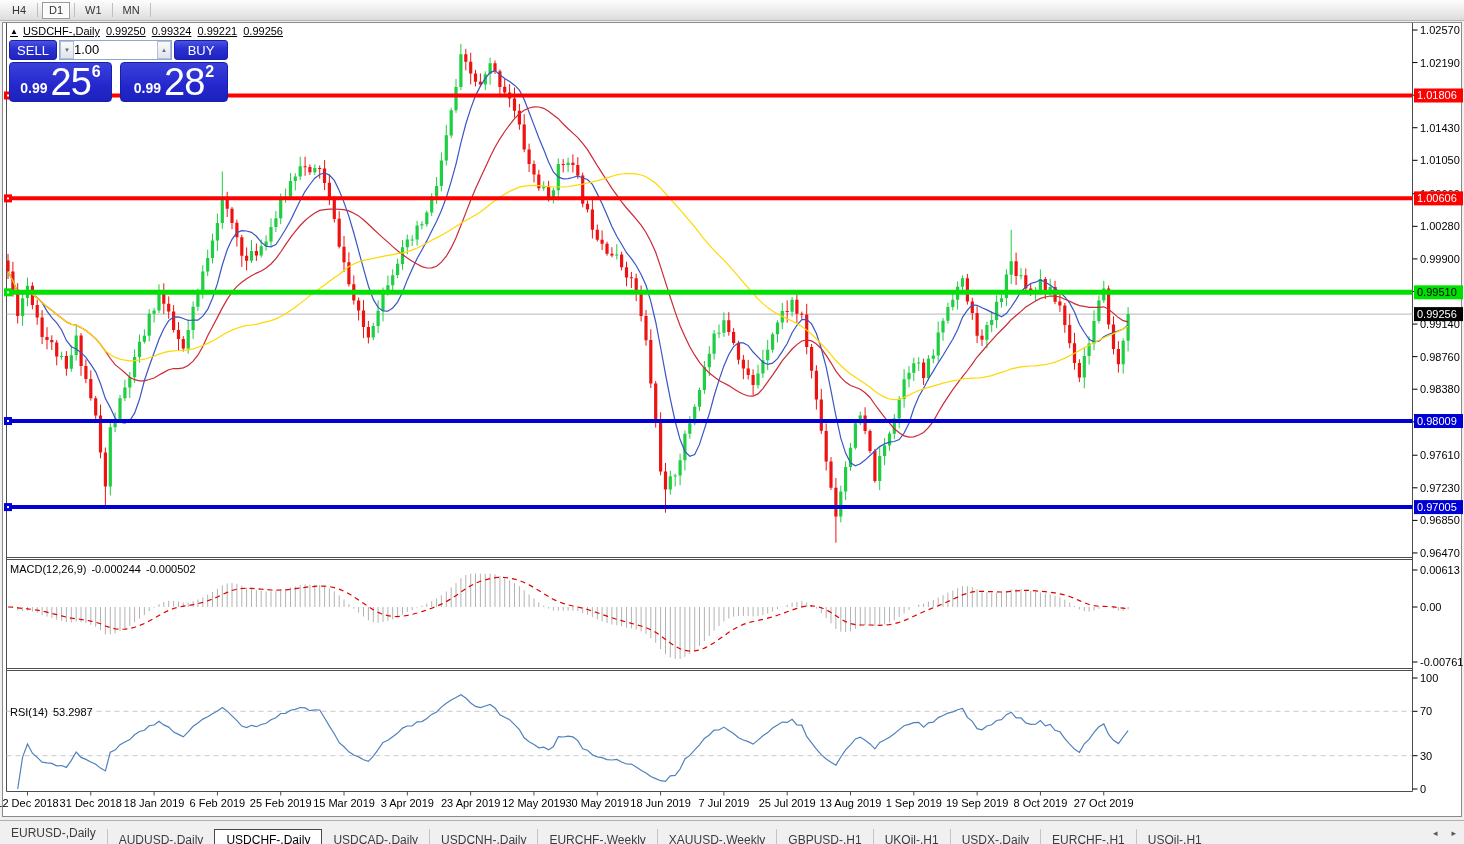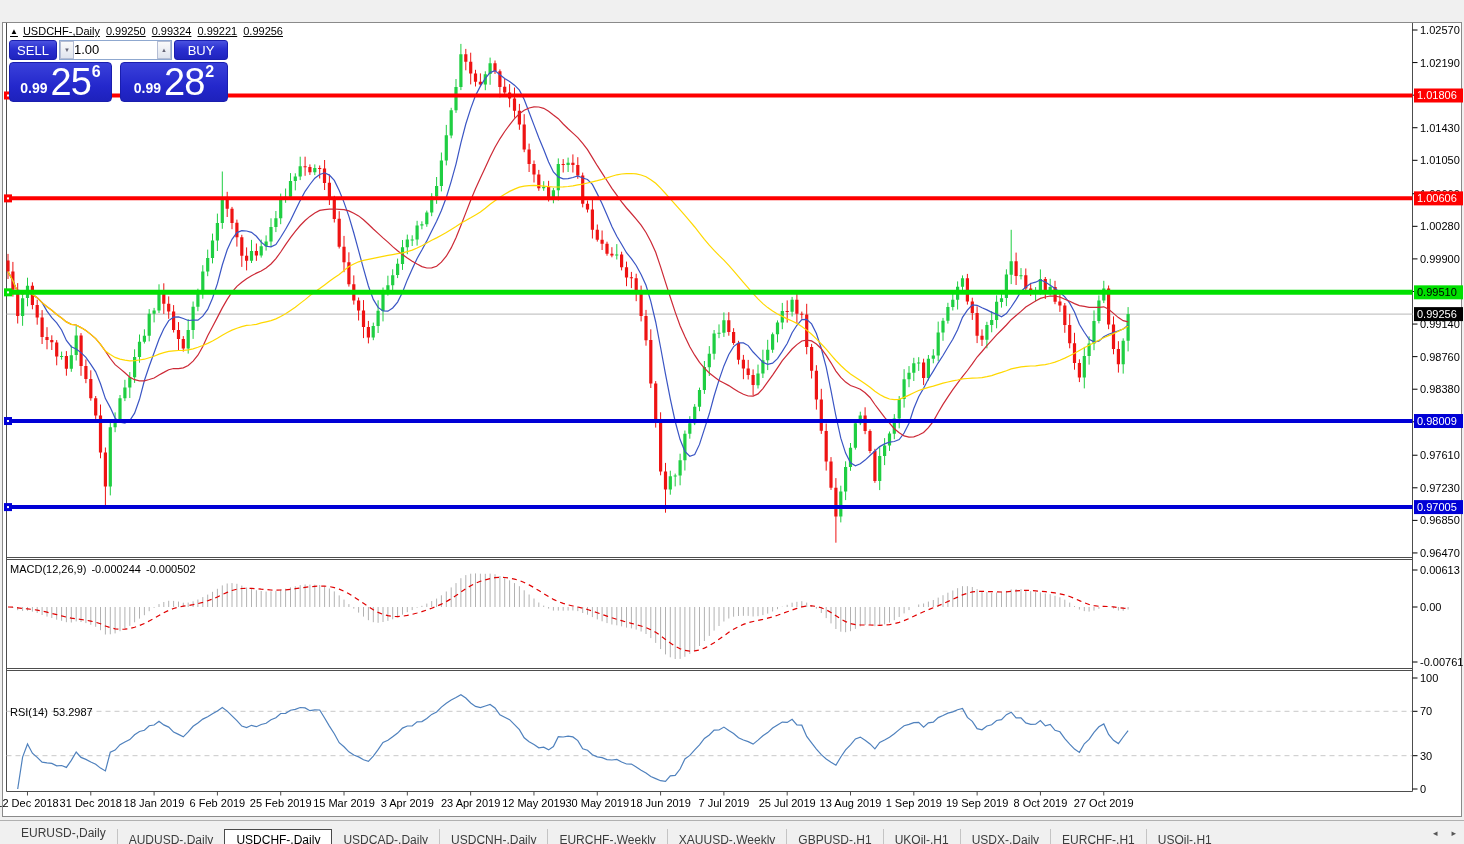--- a/index.html
+++ b/index.html
@@ -39,33 +39,43 @@
   .price-box .pfx{font-size:14px;font-weight:bold;margin-right:3px;line-height:1.45;}
   .price-box .big{font-size:38px;line-height:0.78;letter-spacing:-1px;}
   .price-box .sup{font-size:16px;font-weight:bold;position:relative;top:-17px;margin-left:1px;}
   .pb-sell{width:103px;}
   .pb-buy{width:108px;margin-left:8px;}
   
   .ind-label{position:absolute;z-index:6;font-size:11px;color:#000;white-space:nowrap;}
   .ind-label span.v{margin-left:5px;}
   
   .tab-bar{position:absolute;left:0;bottom:0;width:1464px;height:24px;background:#f0f0f0;
-      border-top:1px solid #b0b0b0;display:flex;align-items:center;padding-left:10px;z-index:5;}
+      border-top:1px solid #b0b0b0;display:flex;align-items:center;padding-left:0;z-index:5;}
   .tabs{display:flex;align-items:center;height:100%;}
   .tab{padding:4px 11px;font-size:12px;color:#3c3c3c;white-space:nowrap;position:relative;cursor:default;}
   .tab + .tab{border-left:1px solid #c4c4c4;margin-top:15px;}
   .tab.active{background:#fff;border:1px solid #4a4a4a;color:#000;padding:3px 11px;}
   .tab.active + .tab{border-left:none;}
   .tab-scroll{position:absolute;right:8px;top:0;height:100%;display:flex;align-items:center;gap:14px;color:#555;font-size:9px;}
 </style>
 </head>
 <body>
 
 <div class="app">
 
+  <div class="tf-toolbar">
+    <button class="tf-btn">H4</button>
+    <div class="tf-sep"></div>
+    <button class="tf-btn active">D1</button>
+    <div class="tf-sep"></div>
+    <button class="tf-btn">W1</button>
+    <div class="tf-sep"></div>
+    <button class="tf-btn">MN</button>
+    <div class="tf-sep"></div>
+  </div>
 
   <div class="chart-layer">
     <svg id="chart-svg" width="1464" height="844" viewBox="0 0 1464 844">
         <rect x="2.5" y="22.5" width="1459" height="794" fill="#ffffff" stroke="#8a8a8a" stroke-width="1"></rect>
         <line x1="6.5" y1="23" x2="6.5" y2="791.5" stroke="#4d4d4d" stroke-width="1"></line>
         <line x1="1412.5" y1="23" x2="1412.5" y2="791.5" stroke="#4d4d4d" stroke-width="1"></line>
         <line x1="6.5" y1="557.5" x2="1412.5" y2="557.5" stroke="#4d4d4d" stroke-width="1"></line>
         <line x1="6.5" y1="559.5" x2="1412.5" y2="559.5" stroke="#4d4d4d" stroke-width="1"></line>
         <line x1="6.5" y1="668.5" x2="1412.5" y2="668.5" stroke="#4d4d4d" stroke-width="1"></line>
         <line x1="6.5" y1="670.5" x2="1412.5" y2="670.5" stroke="#4d4d4d" stroke-width="1"></line>

